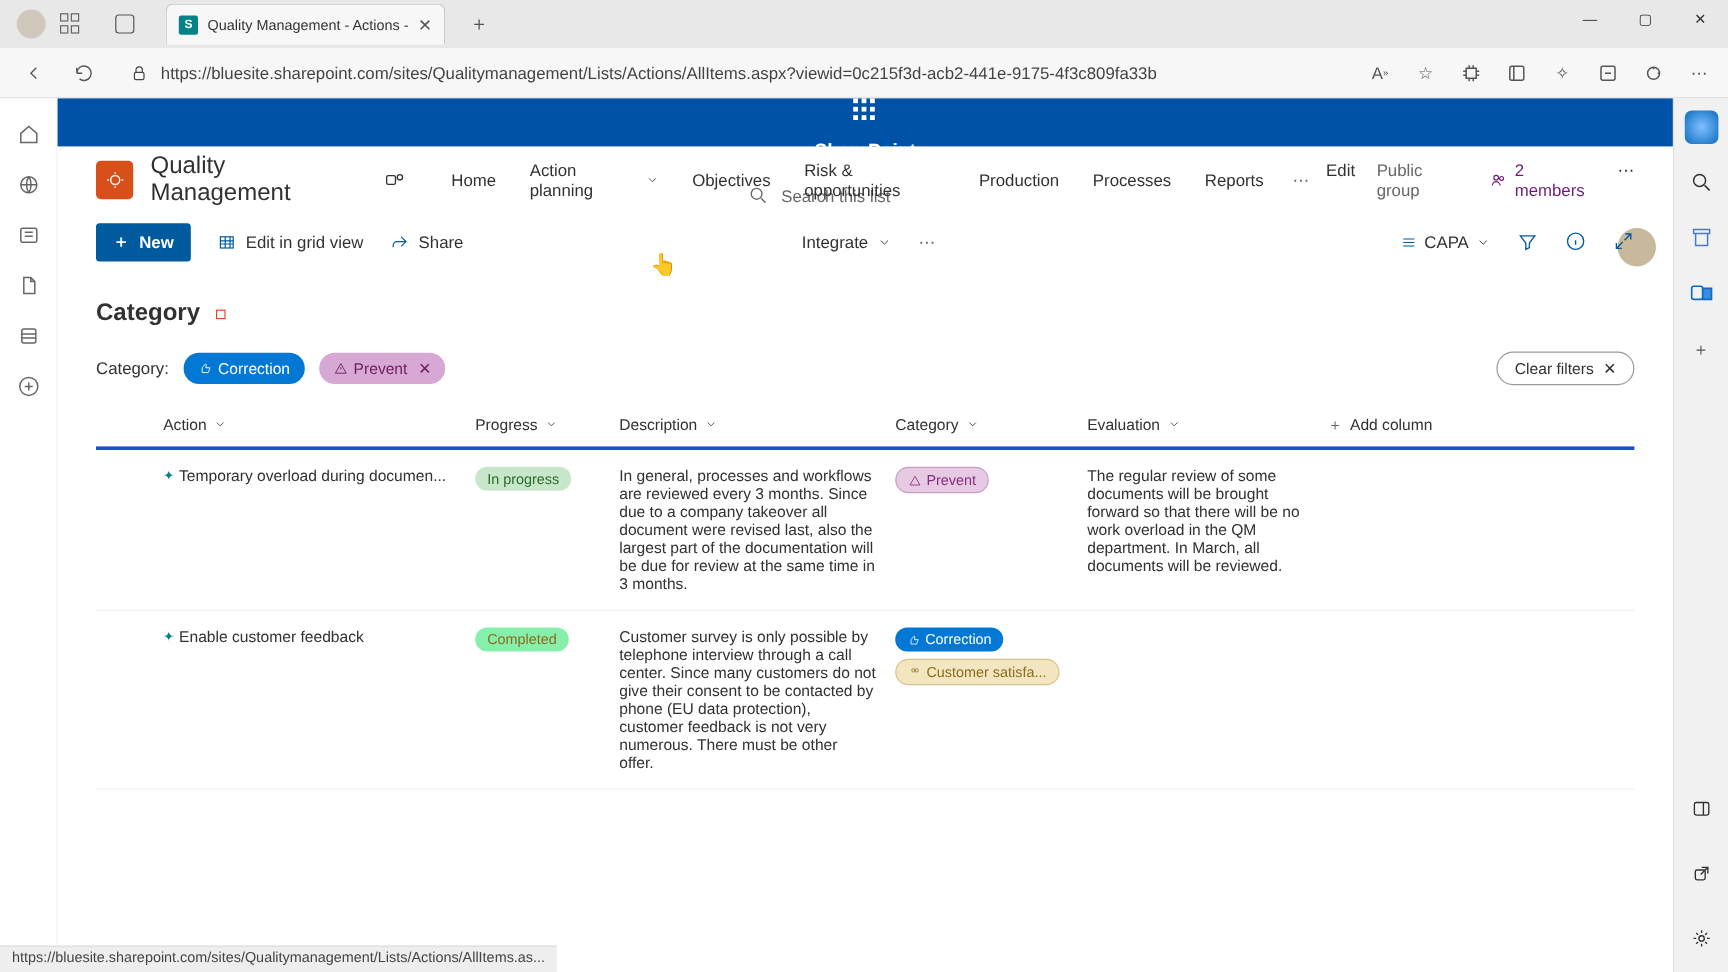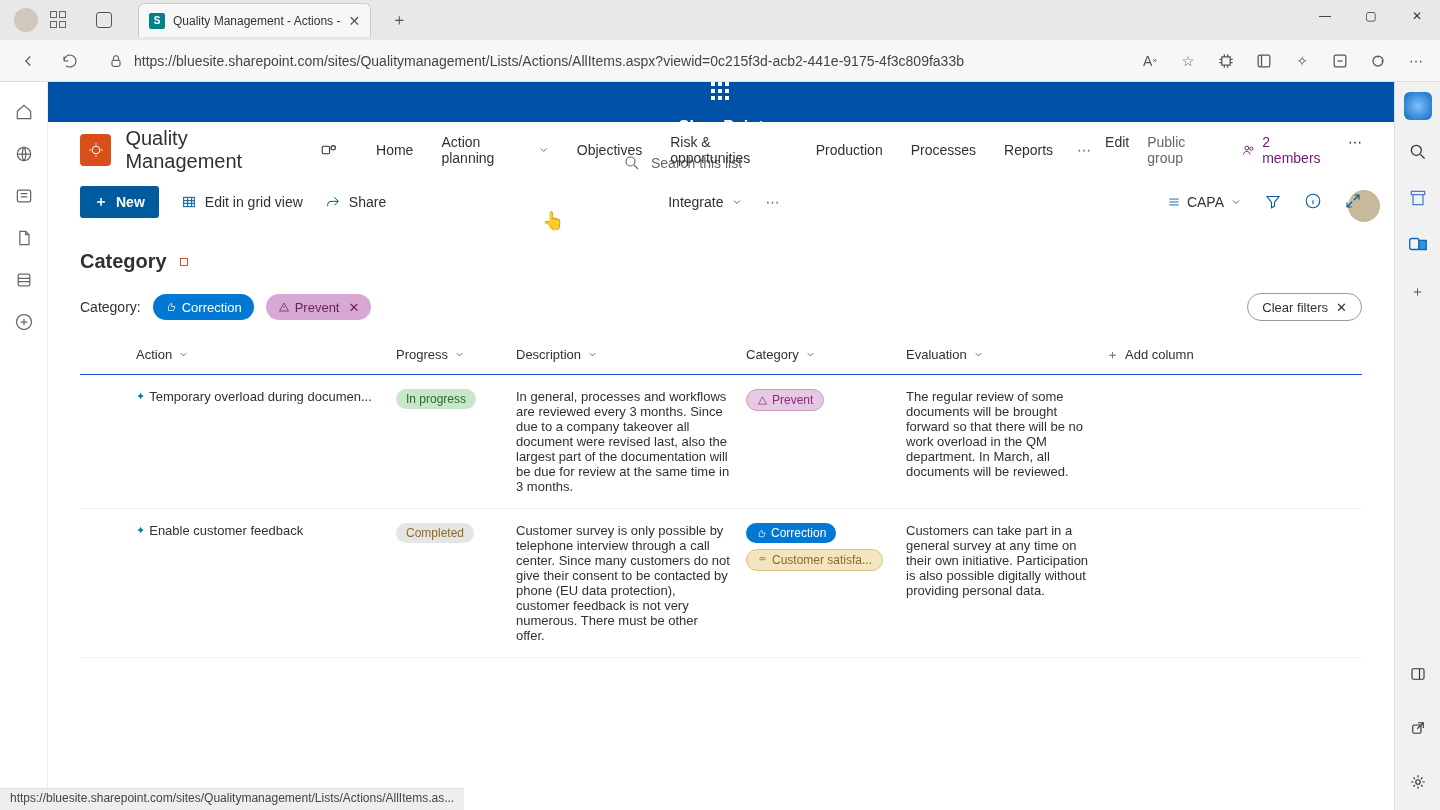--- a/index.html
+++ b/index.html
@@ -77,29 +77,29 @@
 .list-title { font-size:20px; font-weight:600; }
 
 .category-row { display:flex; align-items:center; gap:12px; margin-bottom:14px; }
 .pill { display:inline-flex; align-items:center; gap:5px; height:26px; padding:0 12px; border-radius:13px; font-size:13px; }
 .pill.blue { background:#0078d4; color:white; }
 .pill.purple2 { background:#d8a8d4; color:#6b1f5e; }
 .clear-filters { margin-left:auto; border:1px solid #999; border-radius:14px; height:28px; padding:0 14px; display:flex; align-items:center; gap:8px; font-size:13px; color:#323130; }
 
 .grid { width:100%; }
 .ghead, .grow { display:grid; grid-template-columns: 56px 260px 120px 230px 160px 200px 180px; gap:0; }
-.ghead { height:40px; align-items:center; color:#323130; font-size:13px; font-weight:400; border-bottom:1px solid #1d4ed8; }
+.ghead { height:40px; align-items:center; color:#323130; font-size:13px; font-weight:400; border-bottom:3px solid #1d4ed8; }
 .ghead .col { display:flex; align-items:center; gap:6px; }
 .grow { padding:14px 0; border-bottom:1px solid #f3f3f3; align-items:start; font-size:13px; }
 .grow .cell { padding-right:16px; }
 .action-title { display:flex; align-items:start; gap:4px; }
 .spark { color:#038387; font-size:11px; margin-top:1px; }
 .progress-pill { display:inline-flex; padding:3px 10px; border-radius:12px; font-size:12px; }
 .prog-inprogress { background:#c8e6c9; color:#276b2b; }
-.prog-completed { background:#e5e5e5; color:#8a6d1b; }
+.prog-completed { background:#86efac; color:#8a6d1b; }
 .pill-correction { background:#0078d4; color:white; display:inline-flex; align-items:center; gap:4px; padding:3px 10px; border-radius:12px; font-size:12px; }
 .pill-prevent { background:#e6c9e3; color:#8b2d7a; border:1px solid #c99cc2; display:inline-flex; align-items:center; gap:4px; padding:3px 10px; border-radius:12px; font-size:12px; }
 .pill-custsat { background:#f3e5c0; color:#8a6d1b; border:1px solid #d8c486; display:inline-flex; align-items:center; gap:4px; padding:3px 10px; border-radius:12px; font-size:12px; margin-top:6px; }
 .add-col { color:#323130; display:flex; align-items:center; gap:6px; }
 
 .statusbar { position:absolute; bottom:0; left:0; height:22px; background:#eee; border-top:1px solid #ddd; font-size:12px; color:#444; padding:2px 10px; min-width:460px; }
 
 svg { stroke:currentColor; fill:none; stroke-width:1.5; }
 
 .cursor { position:absolute; left:542px; top:210px; z-index:60; font-size:18px; }
@@ -445,21 +445,20 @@
               <span>Enable customer feedback</span>
             </div>
             <div class="cell"><span class="progress-pill prog-completed">Completed</span></div>
             <div class="cell">Customer survey is only possible by telephone interview through a call center. Since many customers do not give their consent to be contacted by phone (EU data protection), customer feedback is not very numerous. There must be other offer.</div>
             <div class="cell"><div class="pill-correction"><svg width="11" height="11" viewBox="0 0 24 24" stroke="white">
                   <path d="M7 11v8h10l3-8h-7l1-5c0-1-2-2-3 0z"></path>
                 </svg> Correction</div><div class="pill-custsat"><svg width="11" height="11" viewBox="0 0 24 24">
                   <circle cx="9" cy="8" r="3"></circle>
                   <circle cx="15" cy="8" r="3"></circle>
                 </svg> Customer satisfa...</div></div>
-            <div class="cell">Customers can take part in a general survey at any time on their own initiative. Participation is also possible digitally without providing personal data.</div>
             <div></div>
           </div>
         </div>
     </div>
   </div>
 </div>
 
 <div class="cursor">👆</div>
 <div class="statusbar">https://bluesite.sharepoint.com/sites/Qualitymanagement/Lists/Actions/AllItems.as...</div>
 

